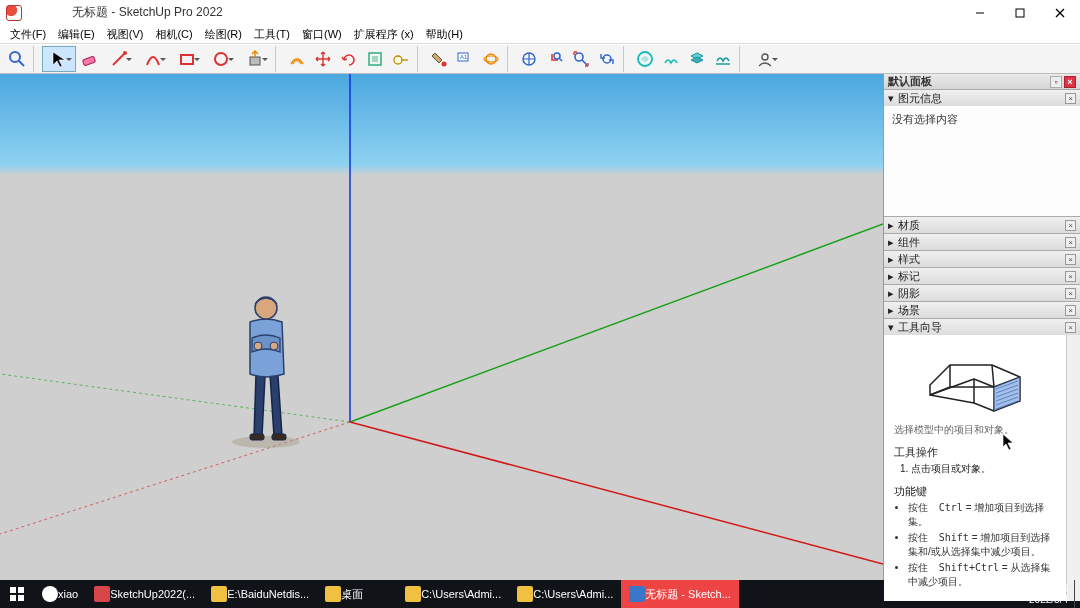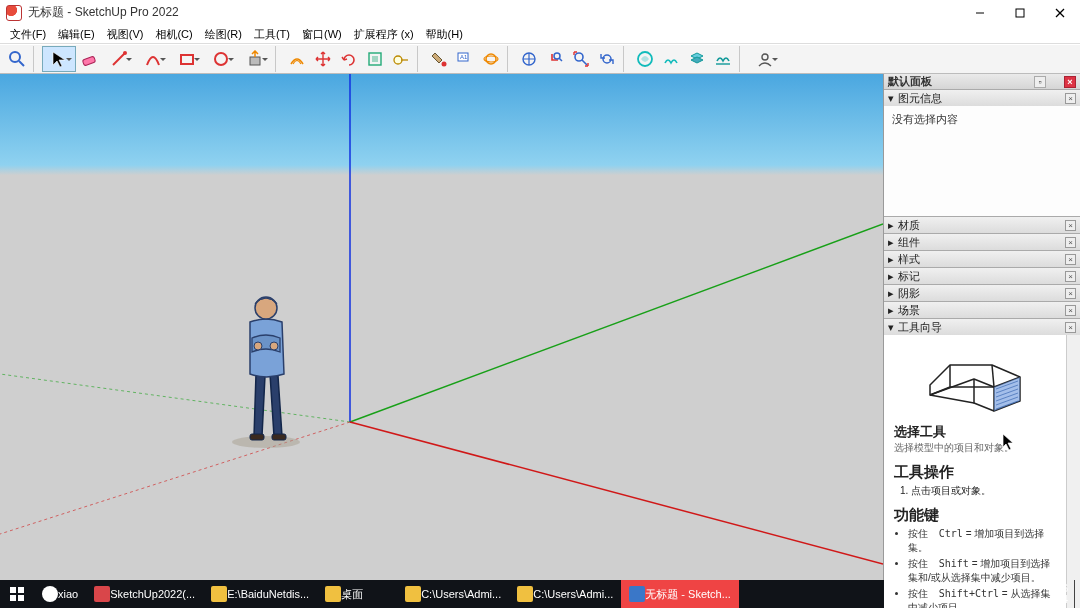--- a/index.html
+++ b/index.html
@@ -1,21 +1,21 @@
 <!DOCTYPE html>
 <html><head>
 <meta charset="utf-8">
 <style>
 * { margin: 0; padding: 0; box-sizing: border-box; font-family: "Microsoft YaHei", "SimSun", sans-serif; }
 html, body { width: 1080px; height: 608px; overflow: hidden; background: #fff; }
 
 
 .titlebar { height: 25px; background: #fff; display: flex; align-items: center; font-size: 12px; }
 .titlebar .logo { width: 16px; height: 16px; margin: 0 6px; background: radial-gradient(circle at 30% 30%, #e74c3c 0 40%, #fff 45% 100%); border-radius: 3px; border:1px solid #b33; }
-.titlebar .title { flex: 0 0 auto; color: #333; }
+.titlebar .title { flex: 0 0 auto; color: #333; margin-left: 44px; }
 .titlebar .spacer { flex: 1; }
 .winbtn { width: 40px; height: 25px; display: flex; align-items: center; justify-content: center; color:#333; }
 .winbtn svg{width:10px;height:10px;}
 
 
 .menubar { height: 19px; background: #fff; display: flex; align-items: center; padding-left: 4px; font-size: 11px; color:#000; border-bottom:1px solid #ddd; }
 .menuitem { padding: 1px 6px; }
 
 
 .toolbar { height: 30px; background: #f4f4f4; border-top:1px solid #fff; border-bottom:1px solid #bcbcbc; display: flex; align-items: center; padding: 0 4px; gap:0; }
@@ -27,35 +27,35 @@
 .tbtn.drop::after{content:"";position:absolute;right:3px;top:11px;border:3px solid transparent;border-top-color:#555;}
 
 
 .mainrow { display:flex; height: calc(608px - 25px - 19px - 30px - 28px); }
 .viewport { flex:1; position:relative; background: linear-gradient(to bottom, #4aa7e0 0%, #8fd2f0 18%, #cfcfcf 20%, #cfcfcf 100%); overflow:hidden; }
 .viewport svg.axes{position:absolute;inset:0;width:100%;height:100%;}
 .resize-edge{position:absolute;left:0;right:0;height:3px;cursor:ns-resize;}
 
 
 .tray { width: 197px; background:#f2f2f2; border-left:1px solid #9a9a9a; display:flex; flex-direction:column; font-size:11px; }
-.trayhead { height:17px; background:linear-gradient(#eaeaea,#d5d5d5); border-bottom:1px solid #aaa; display:flex; align-items:center; padding:0 4px; font-weight:bold; color:#333;gap:16px; }
+.trayhead { height:17px; background:linear-gradient(#eaeaea,#d5d5d5); border-bottom:1px solid #aaa; display:flex; align-items:center; padding:0 4px; font-weight:bold; color:#333; }
 .trayhead .sp{flex:1;}
 .trayhead .cbtn{width:12px;height:12px;display:flex;align-items:center;justify-content:center;font-size:9px;color:#333;border:1px solid #aaa;margin-left:2px;background:#eee;}
 .trayhead .cbtn.red{background:#d34; color:#fff; border-color:#a23;}
 .section { border-bottom:1px solid #aaa; }
 .section-head { height:16px; background:linear-gradient(#f0f0f0,#dcdcdc); display:flex; align-items:center; padding:0 4px; font-size:11px; color:#222; cursor:pointer; }
 .section-head .arrow{width:10px;display:inline-block;}
 .section-head .xbtn{width:11px;height:11px;border:1px solid #999;background:#eee;font-size:8px;line-height:9px;text-align:center;color:#555;}
 .section-head .sp{flex:1;}
 .section-body{ background:#fff; }
 .entityinfo-body{ height:110px; padding:6px 8px; font-size:11px; color:#333; background:#fdfdfd;}
 .instructor-body{ flex:1; padding:8px 10px; font-size:11px; color:#222; overflow-y:auto; background:#fff; position:relative;}
 .instructor-body h3{font-size:13px;font-weight:bold;margin-top:6px;}
 .instructor-body .sub{color:#666;font-size:10px;margin-bottom:6px;}
-.instructor-body h4{font-size:15px;font-weight:bold;margin-top:8px;}
+.instructor-body h4{font-size:11px;font-weight:normal;margin-top:8px;}
 .instructor-body ul{margin:2px 0 4px 14px;}
 .instructor-body li{font-size:10px;color:#333;list-style:disc;margin-bottom:2px;}
 .instructor-body code{font-family:Consolas,monospace;font-size:10px;padding-left:8px;}
 .instructor-body .illus{display:flex;justify-content:center;margin:4px 0 6px 0;}
 .scroll-strip{width:14px;background:#f0f0f0;border-left:1px solid #ccc;}
 
 
 .taskbar { height:28px; background:#101318; display:flex; align-items:center; color:#fff; font-size:11px; }
 .taskbar .start{width:34px;display:flex;align-items:center;justify-content:center;}
 .taskbar .titem{height:40px;display:flex;align-items:center;padding:0 8px;min-width:80px;max-width:120px;overflow:hidden;white-space:nowrap;}
@@ -401,21 +401,20 @@
                 <line x1="76" y1="58" x2="98" y2="50"></line>
                   <line x1="76" y1="62" x2="98" y2="54"></line>
               </g>
             </svg>
           </div>
           <div class="cursor" style="left:118px; top:98px">
             <svg viewBox="0 0 12 18">
                 <path d="M1 1 L1 14 L4 11 L7 17 L9 16 L6 10 L11 10 Z" fill="#000" stroke="#fff" stroke-width="0.7"></path>
               </svg>
           </div>
-          <h3>选择工具</h3>
           <div class="sub">选择模型中的项目和对象。</div>
           <h4>工具操作</h4>
           <div style="font-size:10px;margin:2px 0 0 6px">1. 点击项目或对象。</div>
           <h4>功能键</h4>
           <ul id="key-items">
               <li>按住 <code>Ctrl</code> = 增加项目到选择集。</li>
               <li>按住 <code>Shift</code> = 增加项目到选择集和/或从选择集中减少项目。</li>
               <li>按住 <code>Shift+Ctrl</code> = 从选择集中减少项目。</li>
             </ul>
         </div>

